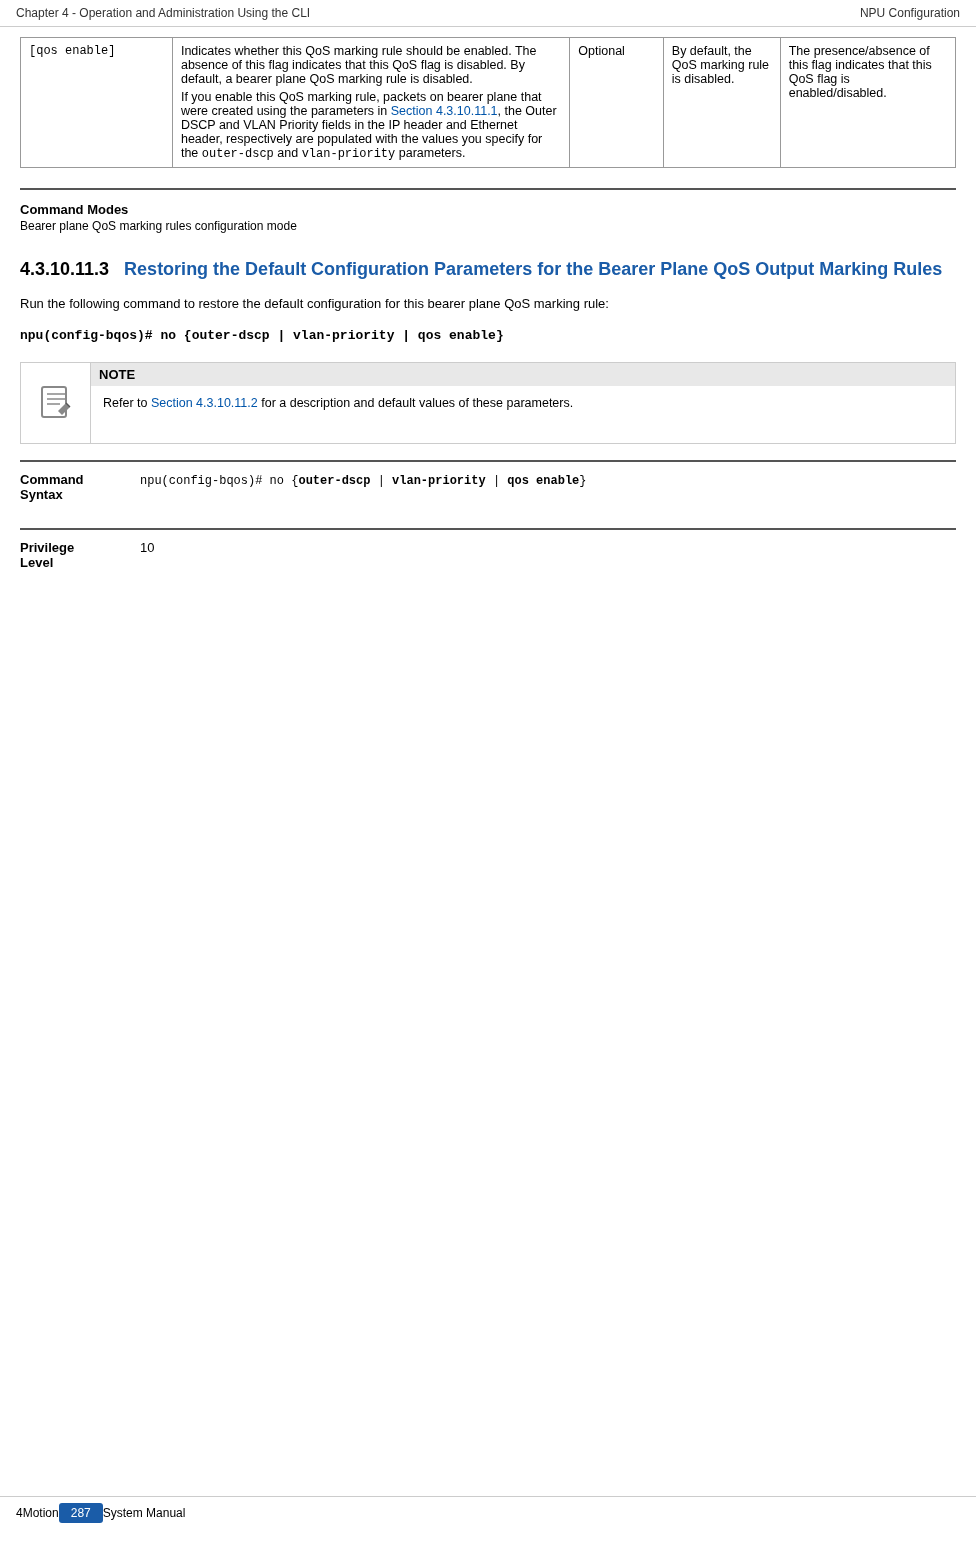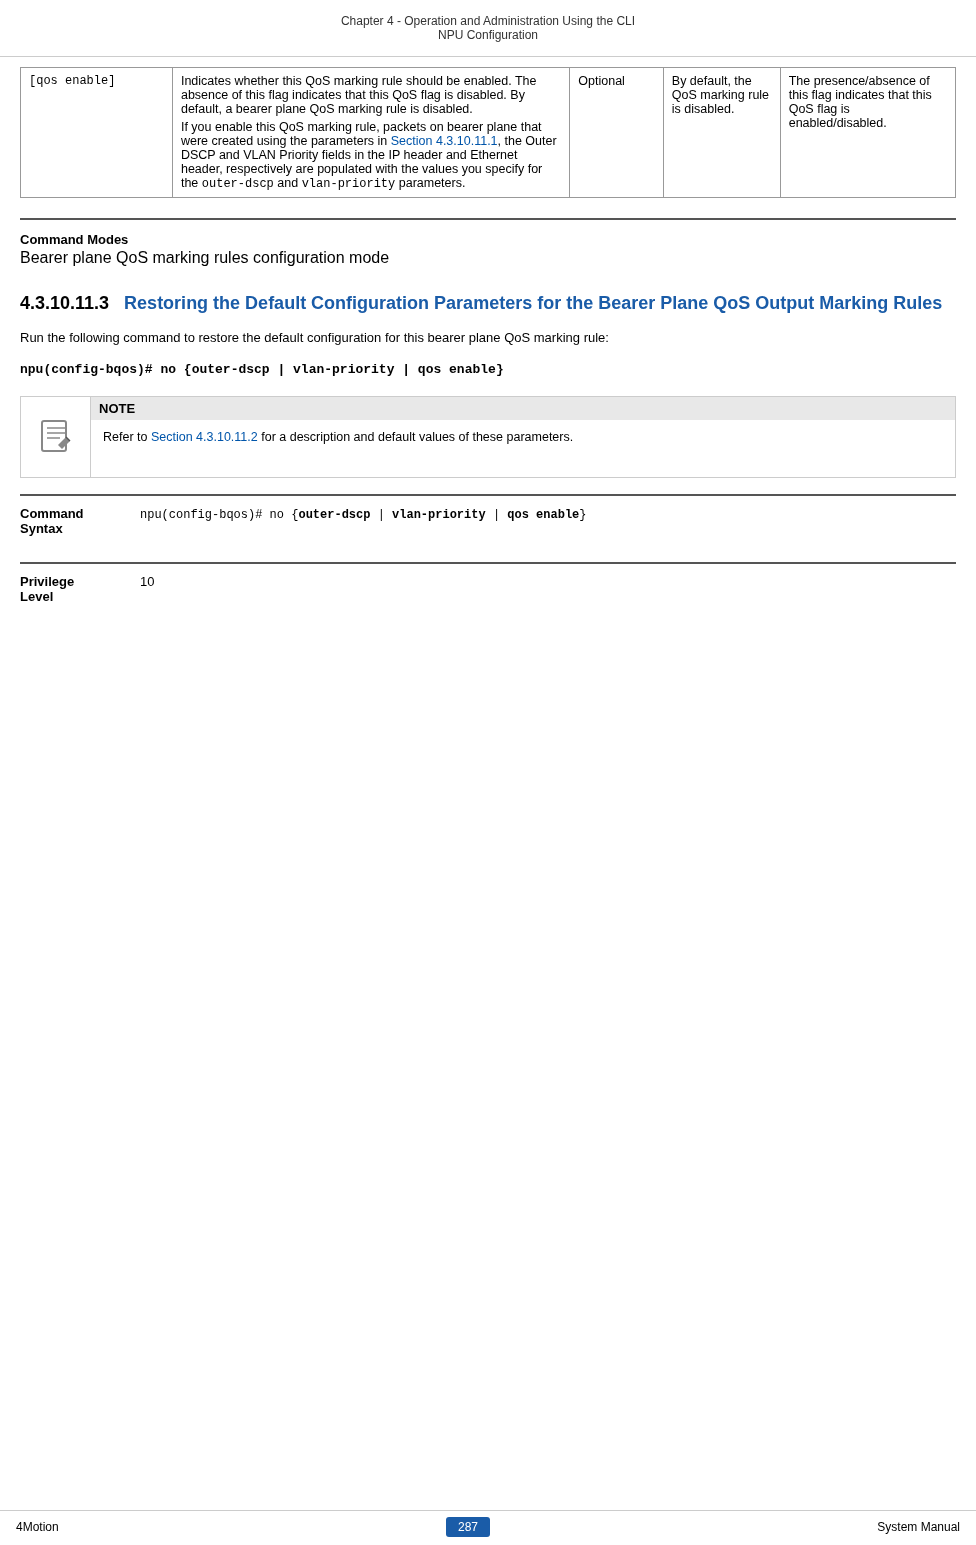--- a/index.html
+++ b/index.html
@@ -10,24 +10,23 @@
       background: #fff;
       width: 976px;
       min-height: 1545px;
     }
 
     
     .page-header {
       display: flex;
       justify-content: space-between;
       align-items: center;
-      padding: 14px 16px;
+      padding: 6px 16px;
       border-bottom: 1px solid #ccc;
       background: #fff;
-      flex-direction: column;
     }
     .header-left {
       font-size: 12px;
       color: #333;
     }
     .header-right {
       font-size: 12px;
       color: #333;
     }
 
@@ -72,21 +71,21 @@
       flex-direction: column;
     }
     .info-label {
       font-weight: bold;
       font-size: 13px;
       min-width: 120px;
       padding-right: 16px;
       padding-top: 2px;
     }
     .info-value {
-      font-size: 16px;
+      font-size: 12px;
       padding-top: 2px;
     }
 
     
     .section-heading {
       font-size: 18px;
       font-weight: bold;
       color: #1a5ca8;
       margin-bottom: 14px;
       margin-top: 4px;
@@ -142,24 +141,24 @@
       display: block;
     }
     .note-text {
       font-size: 12.5px;
       line-height: 1.5;
     }
 
     
     .page-footer {
       position: fixed;
-      bottom: 2px;
+      bottom: 16px;
       width: 976px;
       display: flex;
-      justify-content: space-between;
+      justify-content: flex-start;
       align-items: center;
       border-top: 1px solid #ccc;
       padding: 6px 16px;
       background: #fff;
       font-size: 12px;
     }
     .footer-center {
       background: #1a5ca8;
       color: #fff;
       padding: 3px 12px;

